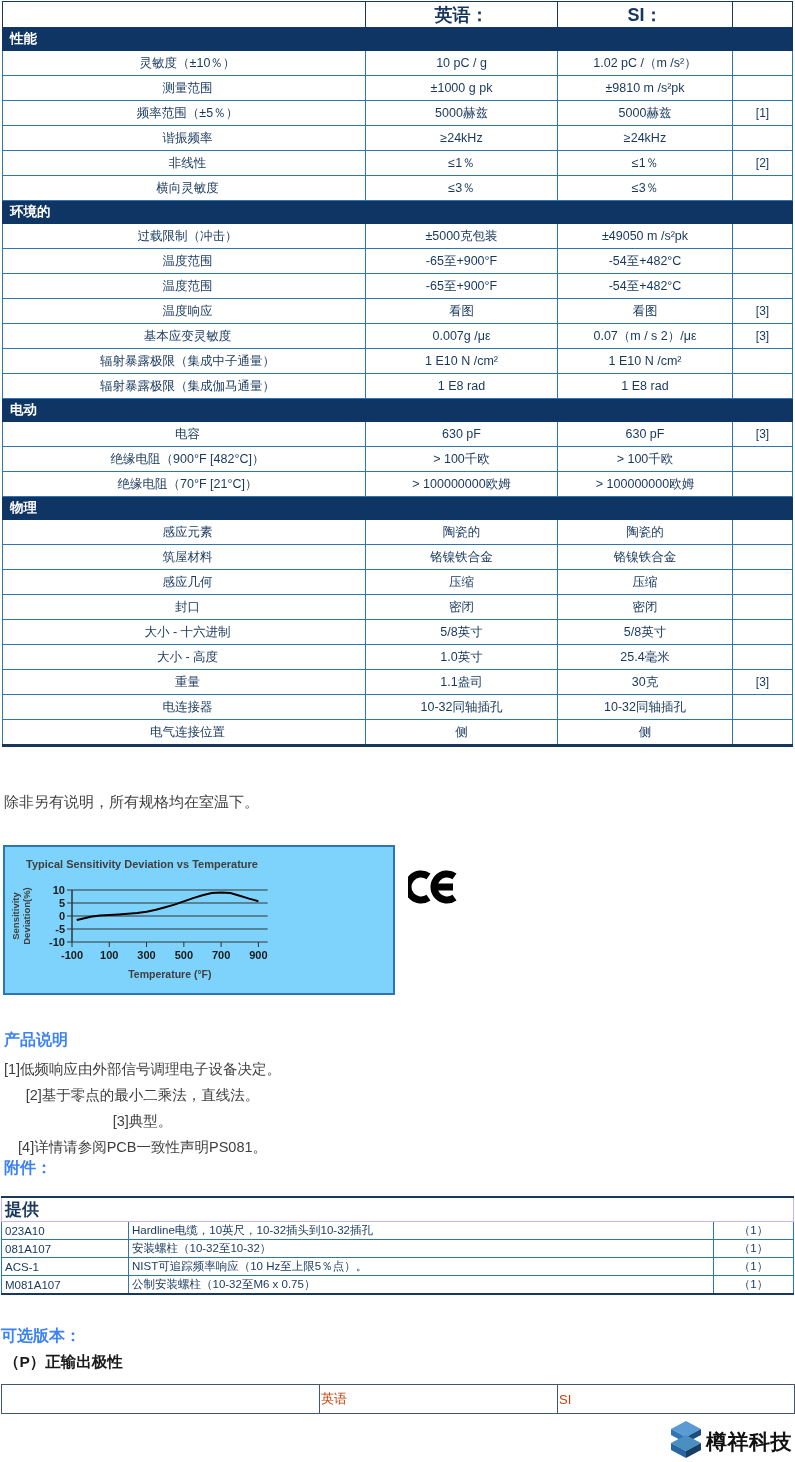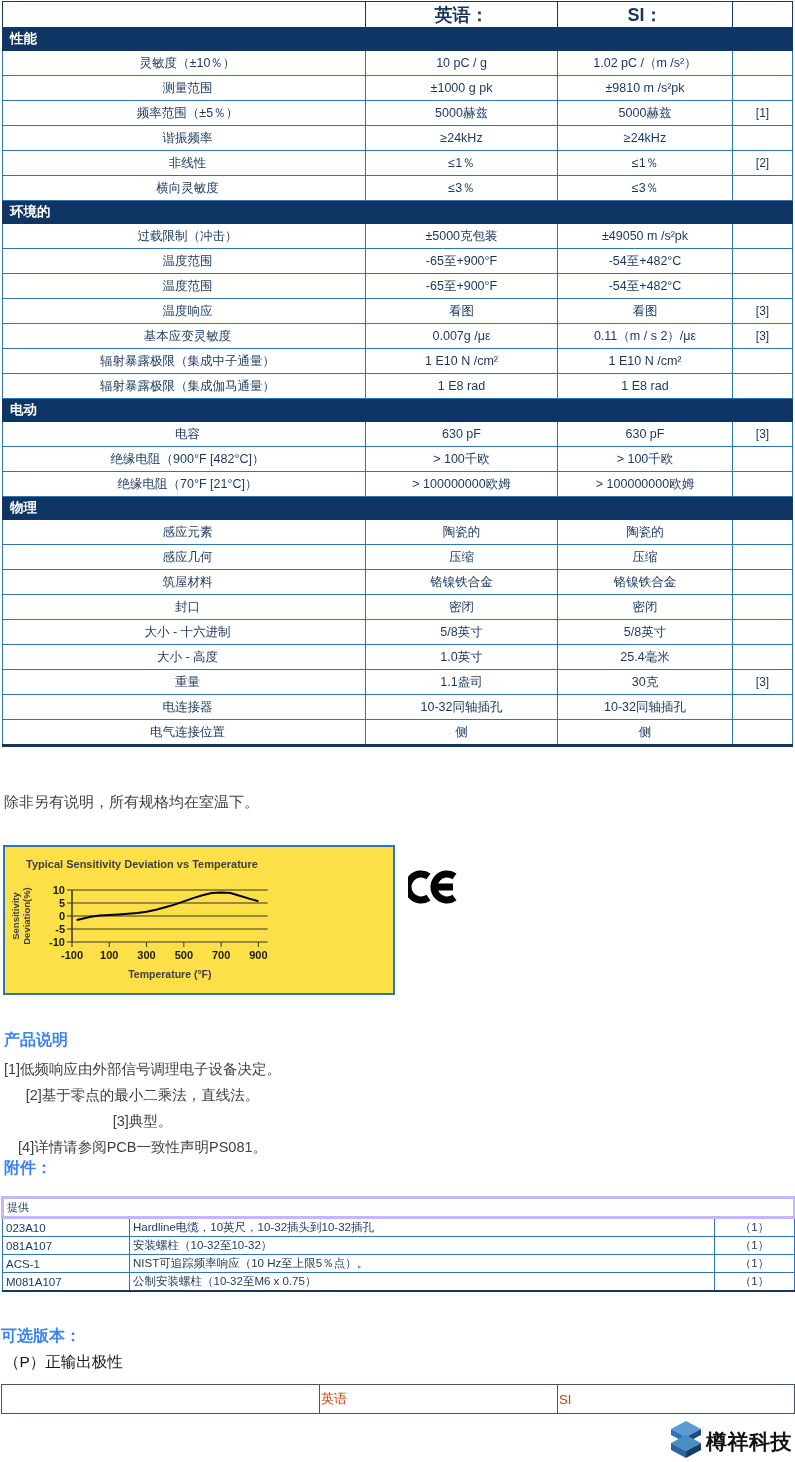--- a/index.html
+++ b/index.html
@@ -23,35 +23,35 @@
 
   
   .room-note { position:absolute; left:4px; top:793px; font-size:15px; color:#3f3f3f; }
   .blue-h { position:absolute; color:#3b82f6; font-weight:bold; font-size:16px; }
   #pn-title { left:4px; top:1030px; }
   #acc-title { left:4px; top:1158px; }
   #opt-title { left:1px; top:1326px; }
   .notes { position:absolute; left:4px; top:1056px; }
   .note-line { font-size:14.5px; color:#3f3f3f; height:26px; line-height:26px;text-align:center; }
   .version-line { position:absolute; left:4px; top:1352px; font-size:15.5px;
-                  font-weight:normal; color:#1a1a1a; }
+                  font-weight:bold; color:#1a1a1a; }
 
   
   .chart-box { position:absolute; left:3px; top:845px; width:392px; height:150px;
-               border:2px solid #2e75b6; background:#fde047; box-sizing:border-box; }
+               border:2px solid #2e75b6; background:#7dd3fc; box-sizing:border-box; }
   .ce-wrap { position:absolute; left:408px; top:866px; }
 
   
   .acc-wrap { position:absolute; left:1px; top:1196px; width:792px; }
   table.acc { border-collapse:collapse; width:100%; table-layout:fixed;
               border:1px solid #17375d; border-top:2px solid #17375d;
               border-bottom:2px solid #17375d; }
   table.acc td { border:1px solid #2e75b6; font-size:11.5px; color:#17375d;
                  height:17px; padding:0 3px; white-space:nowrap; overflow:hidden; }
-  table.acc tr.acc-hdr td { font-weight:normal; font-size:11px; border:3px solid #c4b5fd; }
+  table.acc tr.acc-hdr td { font-weight:bold; font-size:17px; border:1px solid #c4b5fd; }
   table.acc td.qty { text-align:center; }
 
   
   .bt-wrap { position:absolute; left:1px; top:1384px; width:793px; }
   table.bt { border-collapse:collapse; width:100%; table-layout:fixed;
              border:1px solid #44546a; }
   table.bt td { border:1px solid #44546a; height:26px; font-size:13px;
                 color:#c2410c; text-align:left; }
 
   
@@ -141,21 +141,21 @@
           </tr>
           <tr>
             <td class="lbl">温度响应</td>
             <td class="val">看图</td>
             <td class="val">看图</td>
             <td class="note">[3]</td>
           </tr>
           <tr>
             <td class="lbl">基本应变灵敏度</td>
             <td class="val">0.007g /με</td>
-            <td class="val">0.11（m / s 2）/με</td>
+            <td class="val">0.07（m / s 2）/με</td>
             <td class="note">[3]</td>
           </tr>
           <tr>
             <td class="lbl">辐射暴露极限（集成中子通量）</td>
             <td class="val">1 E10 N /cm²</td>
             <td class="val">1 E10 N /cm²</td>
             <td class="note"></td>
           </tr>
           <tr>
             <td class="lbl">辐射暴露极限（集成伽马通量）</td>
@@ -187,29 +187,29 @@
           <tr class="sec">
             <td colspan="4">物理</td>
           </tr>
           <tr>
             <td class="lbl">感应元素</td>
             <td class="val">陶瓷的</td>
             <td class="val">陶瓷的</td>
             <td class="note"></td>
           </tr>
           <tr>
+            <td class="lbl">筑屋材料</td>
+            <td class="val">铬镍铁合金</td>
+            <td class="val">铬镍铁合金</td>
+            <td class="note"></td>
+          </tr>
+          <tr>
             <td class="lbl">感应几何</td>
             <td class="val">压缩</td>
             <td class="val">压缩</td>
-            <td class="note"></td>
-          </tr>
-          <tr>
-            <td class="lbl">筑屋材料</td>
-            <td class="val">铬镍铁合金</td>
-            <td class="val">铬镍铁合金</td>
             <td class="note"></td>
           </tr>
           <tr>
             <td class="lbl">封口</td>
             <td class="val">密闭</td>
             <td class="val">密闭</td>
             <td class="note"></td>
           </tr>
           <tr>
             <td class="lbl">大小 - 十六进制</td>

